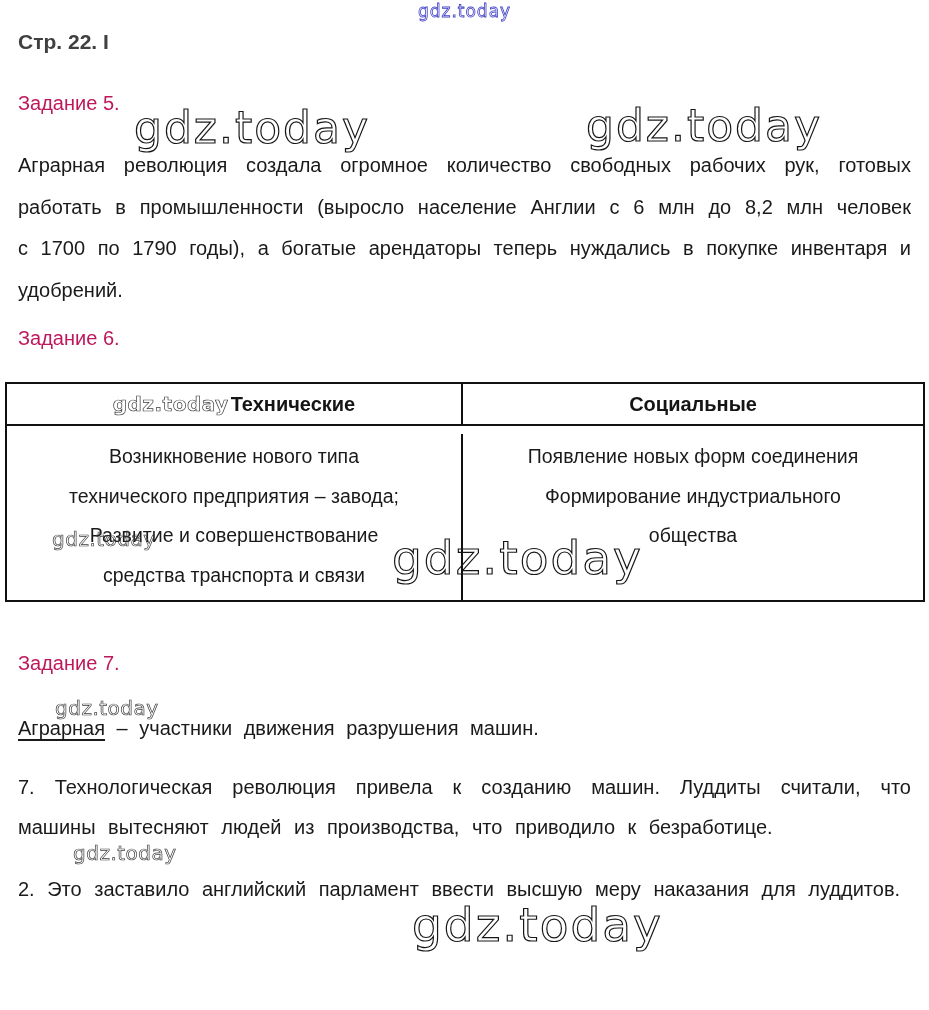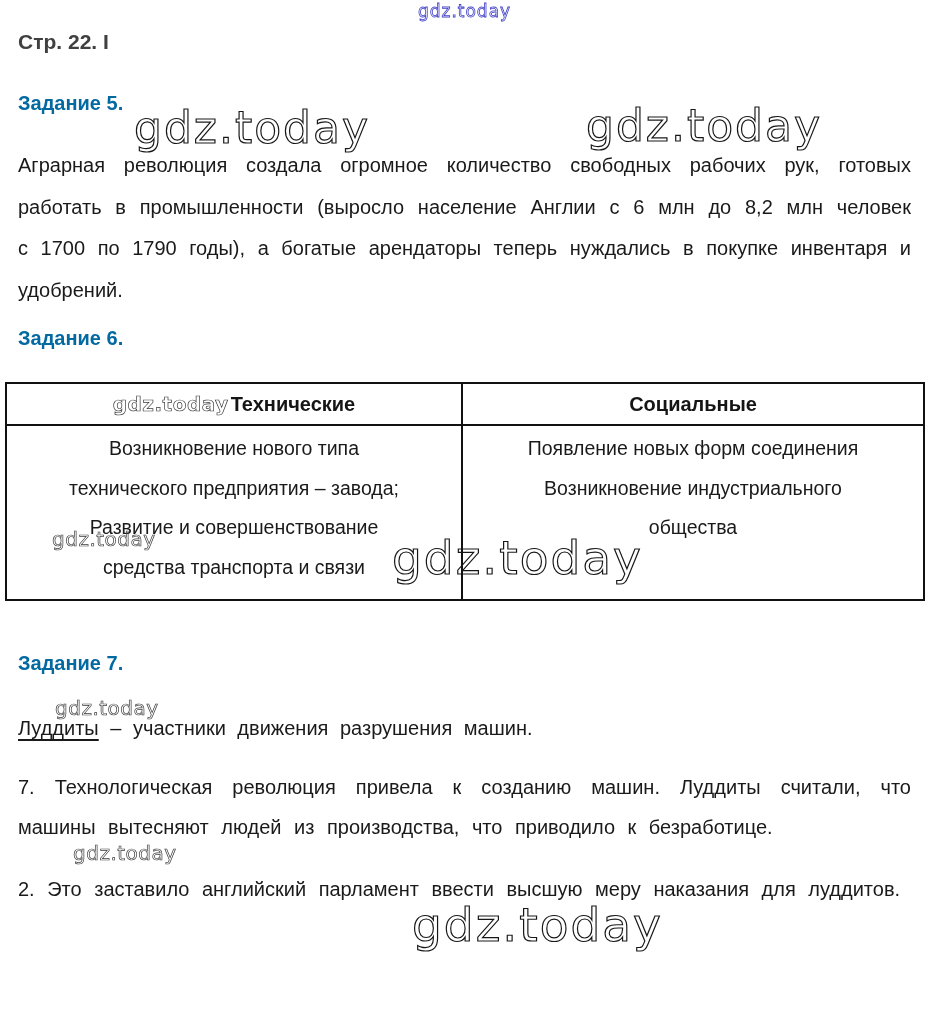--- a/index.html
+++ b/index.html
@@ -24,21 +24,21 @@
   .wm-table-big{left:392px;top:534px;font-size:47px;}
   .wm-bottom-big{left:412px;top:901px;font-size:47px;}
   .wm-small{font-size:20px;letter-spacing:0.5px;-webkit-text-stroke:0.7px #3c3c3c;color:#3c3c3c;}
   .wm-inline{position:static;display:inline-block;margin-right:2px;}
   .wm-cell{left:52px;top:529px;}
   .wm-t7{left:55px;top:698px;}
   .wm-p1{left:73px;top:843px;}
 
   
   .page-label{position:absolute;left:18px;top:30px;font-size:21px;font-weight:700;color:#404040;}
-  .task-title{position:absolute;left:18px;font-size:20px;font-weight:700;color:#0369a1;}
+  .task-title{position:absolute;left:18px;font-size:20px;font-weight:400;color:#be185d;}
   .t5{top:92px;}
   .t6{top:327px;}
   .t7{top:652px;}
 
   
   .para{
     position:absolute;left:18px;width:893px;margin:0;
     font-size:20px;text-align:justify;text-align-last:left;word-spacing:7px;color:#1a1a1a;
   }
   .p5{top:145px;line-height:41.5px;}
@@ -53,21 +53,21 @@
     position:absolute;left:5px;top:382px;width:916px;
     border:2px solid #111;background:transparent;
   }
   .thead,.tbody{display:grid;grid-template-columns:456px 1fr;}
   .thead{border-bottom:2px solid #111;}
   .th{
     height:40px;display:flex;align-items:center;justify-content:center;
     font-size:20px;font-weight:700;color:#151515;
   }
   .th.left-col,.td.left-col{border-right:2px solid #111;}
-  .td{padding:3px 4px 12px;text-align:center;font-size:19.5px;line-height:39.5px;color:#1a1a1a;}
+  .td{padding:3px 4px 5px;text-align:center;font-size:19.5px;line-height:39.5px;color:#1a1a1a;margin-top:8px;}
   .td div{white-space:nowrap;}
 </style>
 </head>
 <body>
 
 <div class="page">
 
   <div class="wm wm-top">gdz.today</div>
 
   <div class="page-label">Стр. 22. I</div>
@@ -91,32 +91,32 @@
     </div>
     <div class="tbody">
       <div class="td left-col">
         <div>Возникновение  нового типа</div>
         <div>технического  предприятия – завода;</div>
         <div>Развитие и совершенствование</div>
         <div>средства транспорта и связи</div>
       </div>
       <div class="td">
         <div>Появление  новых форм соединения</div>
-        <div>Возникновение  индустриального</div>
+        <div>Формирование  индустриального</div>
         <div>общества</div>
       </div>
     </div>
   </div>
   <div class="wm wm-small wm-cell">gdz.today</div>
   <div class="wm wm-big wm-table-big">gdz.today</div>
 
   <div class="task-title t7">Задание 7.</div>
   <div class="wm wm-small wm-t7">gdz.today</div>
 
-  <p class="para p-def"><span class="underline">Луддиты</span><span> – участники  движения  разрушения  машин.</span></p>
+  <p class="para p-def"><span class="underline">Аграрная</span><span> – участники  движения  разрушения  машин.</span></p>
 
   <p class="para p1">7. Технологическая революция привела к созданию машин. Луддиты считали, что машины вытесняют людей из производства, что приводило к безработице.</p>
   <div class="wm wm-small wm-p1">gdz.today</div>
 
   <p class="para p2">2. Это заставило английский парламент ввести высшую меру наказания для луддитов.</p>
   <div class="wm wm-big wm-bottom-big">gdz.today</div>
 
 
 </div>
 

